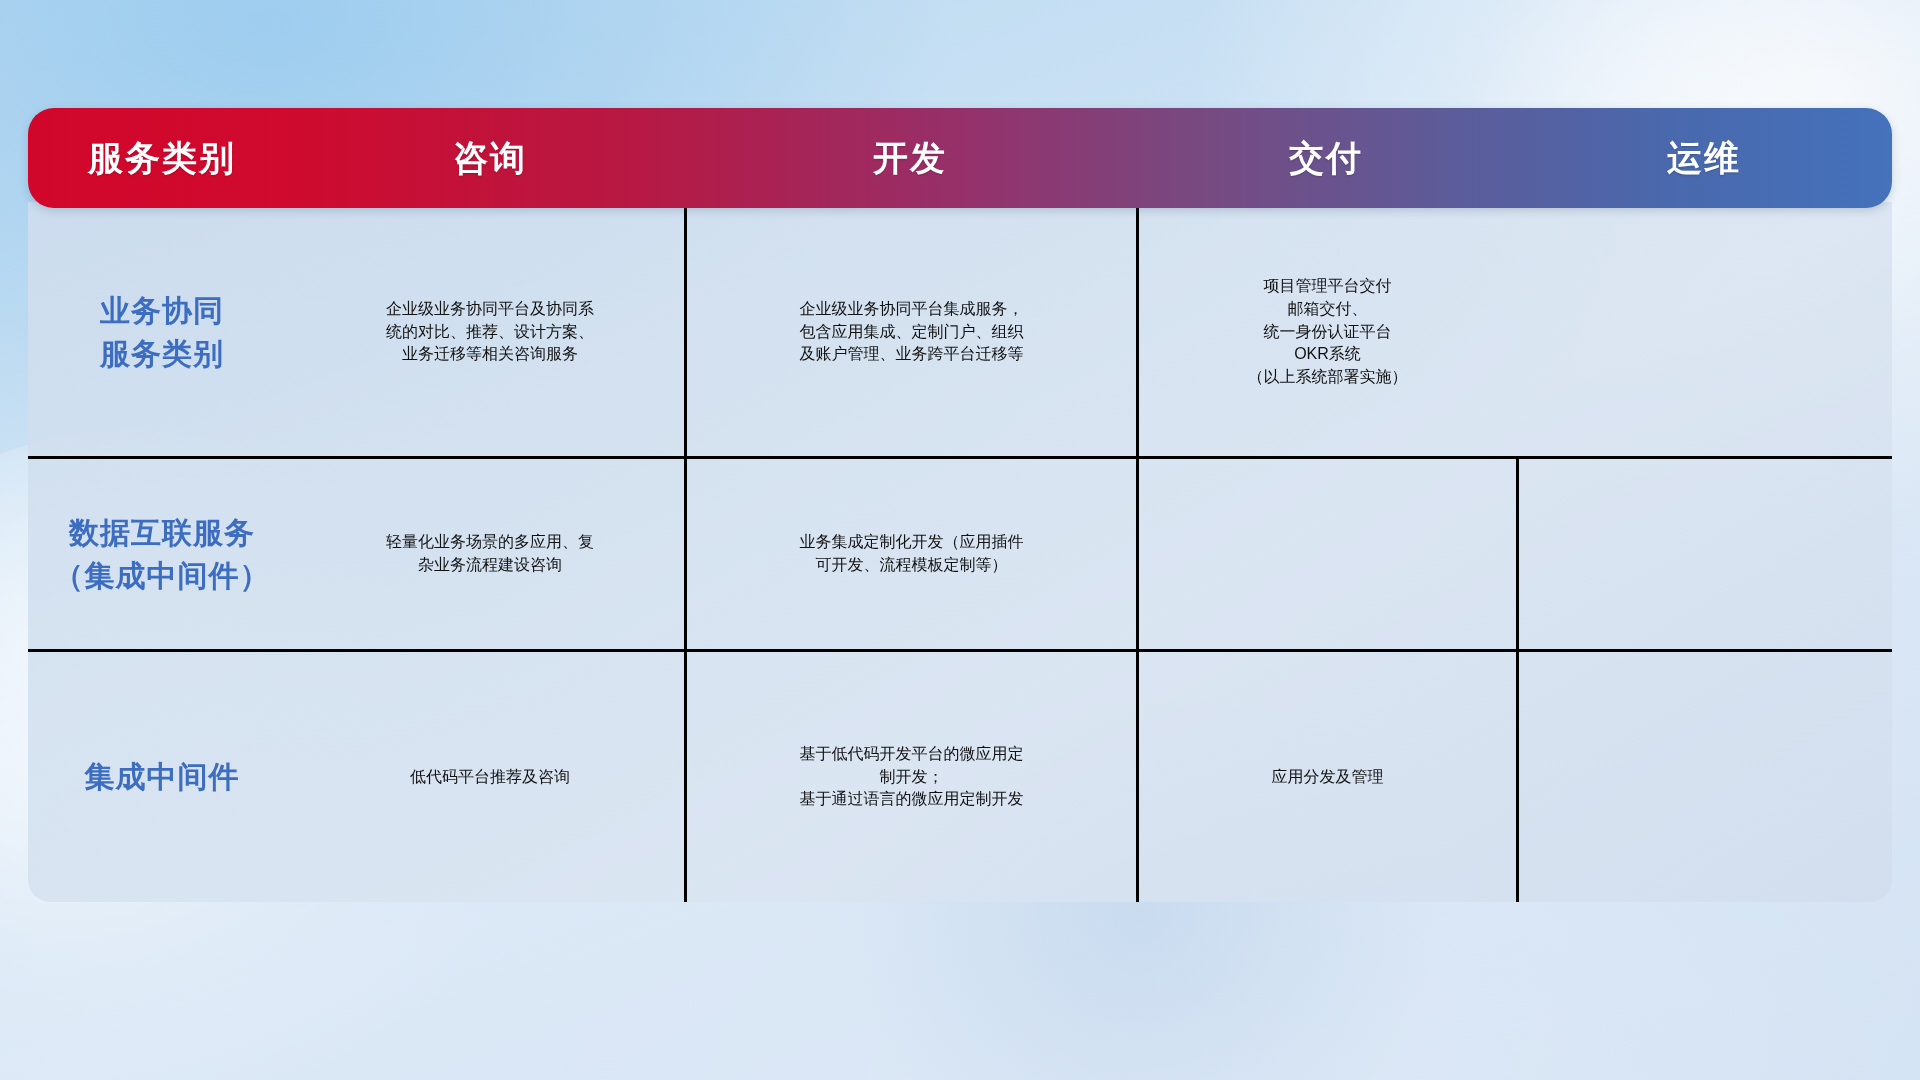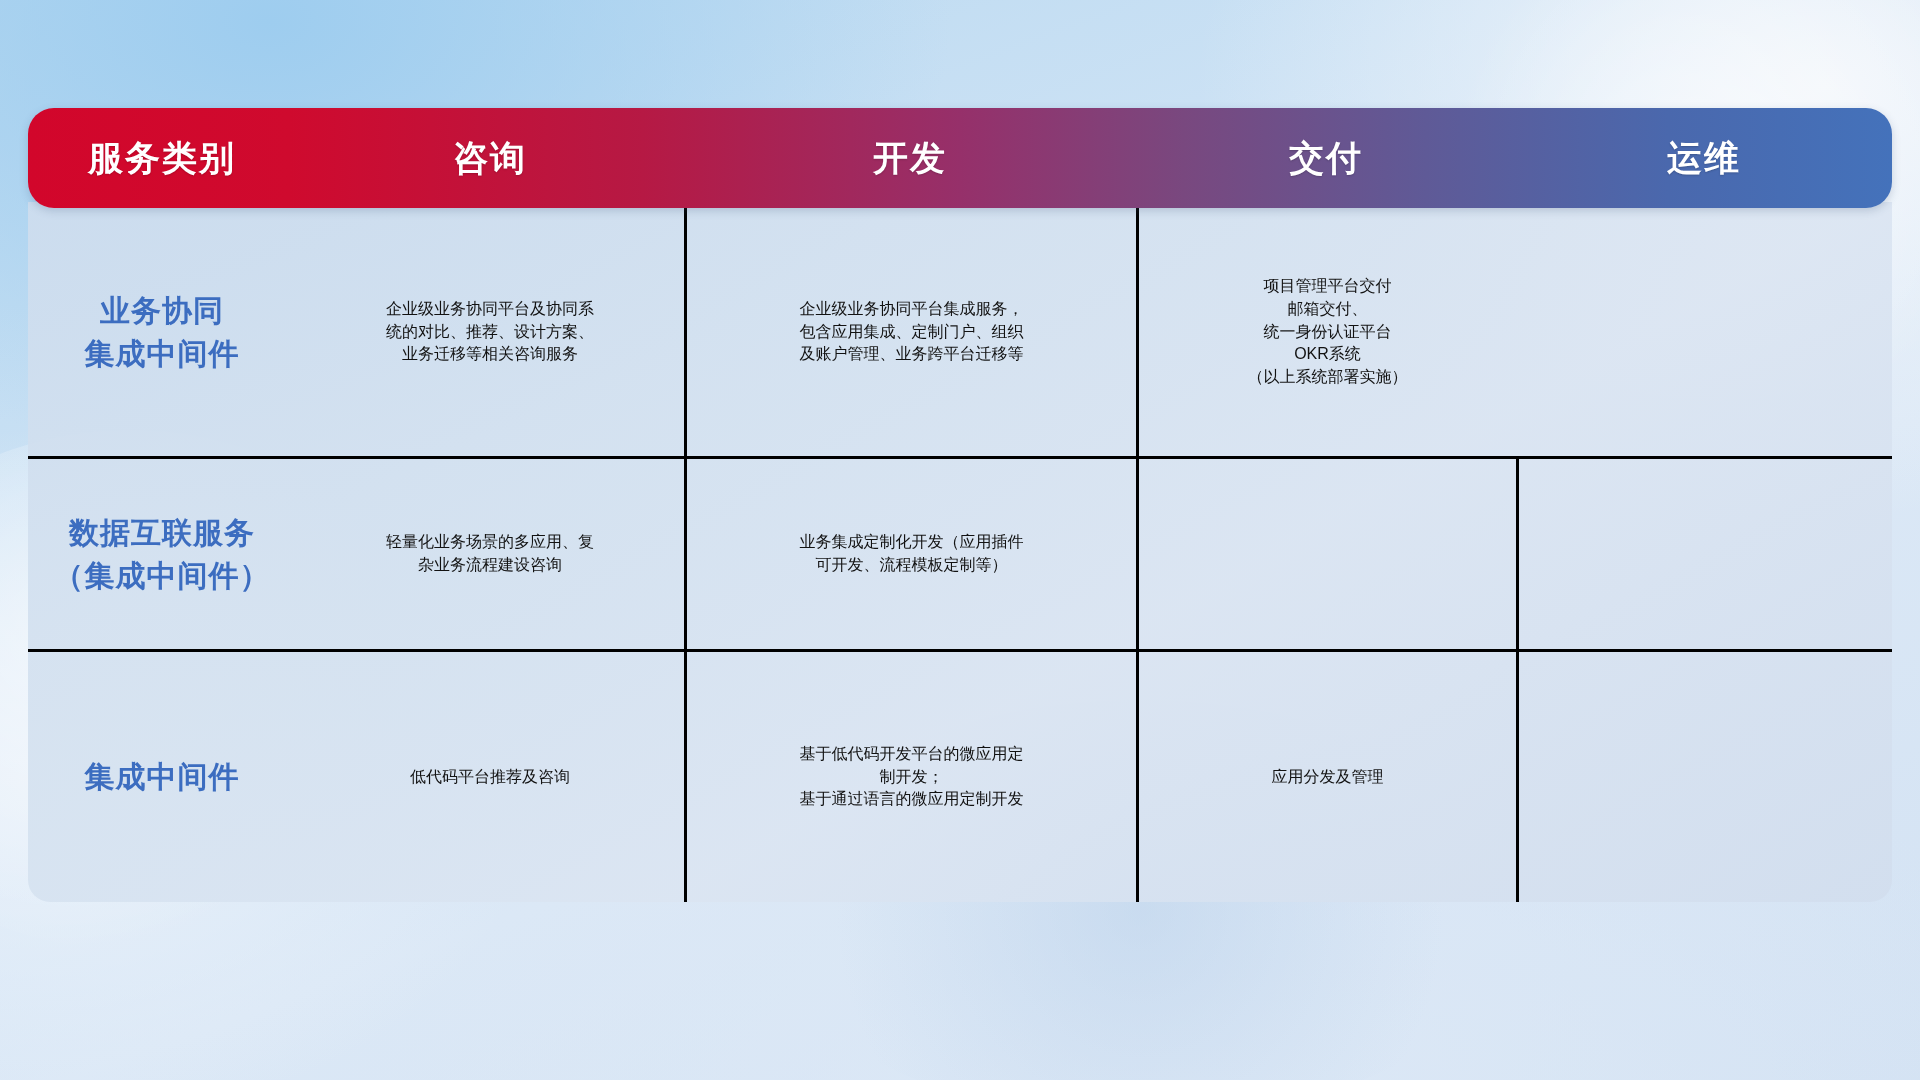--- a/index.html
+++ b/index.html
@@ -156,21 +156,21 @@
     <div class="hcell c1">咨询</div>
     <div class="hcell c2">开发</div>
     <div class="hcell c3">交付</div>
     <div class="hcell c4">运维</div>
   </div>
 
   <div id="table-body">
 
     <div class="trow r0">
       <div class="cell cat c0">业务协同
-集成中间件</div>
+服务类别</div>
       <div class="cell c1">企业级业务协同平台及协同系
 统的对比、推荐、设计方案、
 业务迁移等相关咨询服务</div>
       <div class="cell c2 divider">企业级业务协同平台集成服务，
 包含应用集成、定制门户、组织
 及账户管理、业务跨平台迁移等</div>
       <div class="cell c3 divider">项目管理平台交付
 邮箱交付、
 统一身份认证平台
 OKR系统

